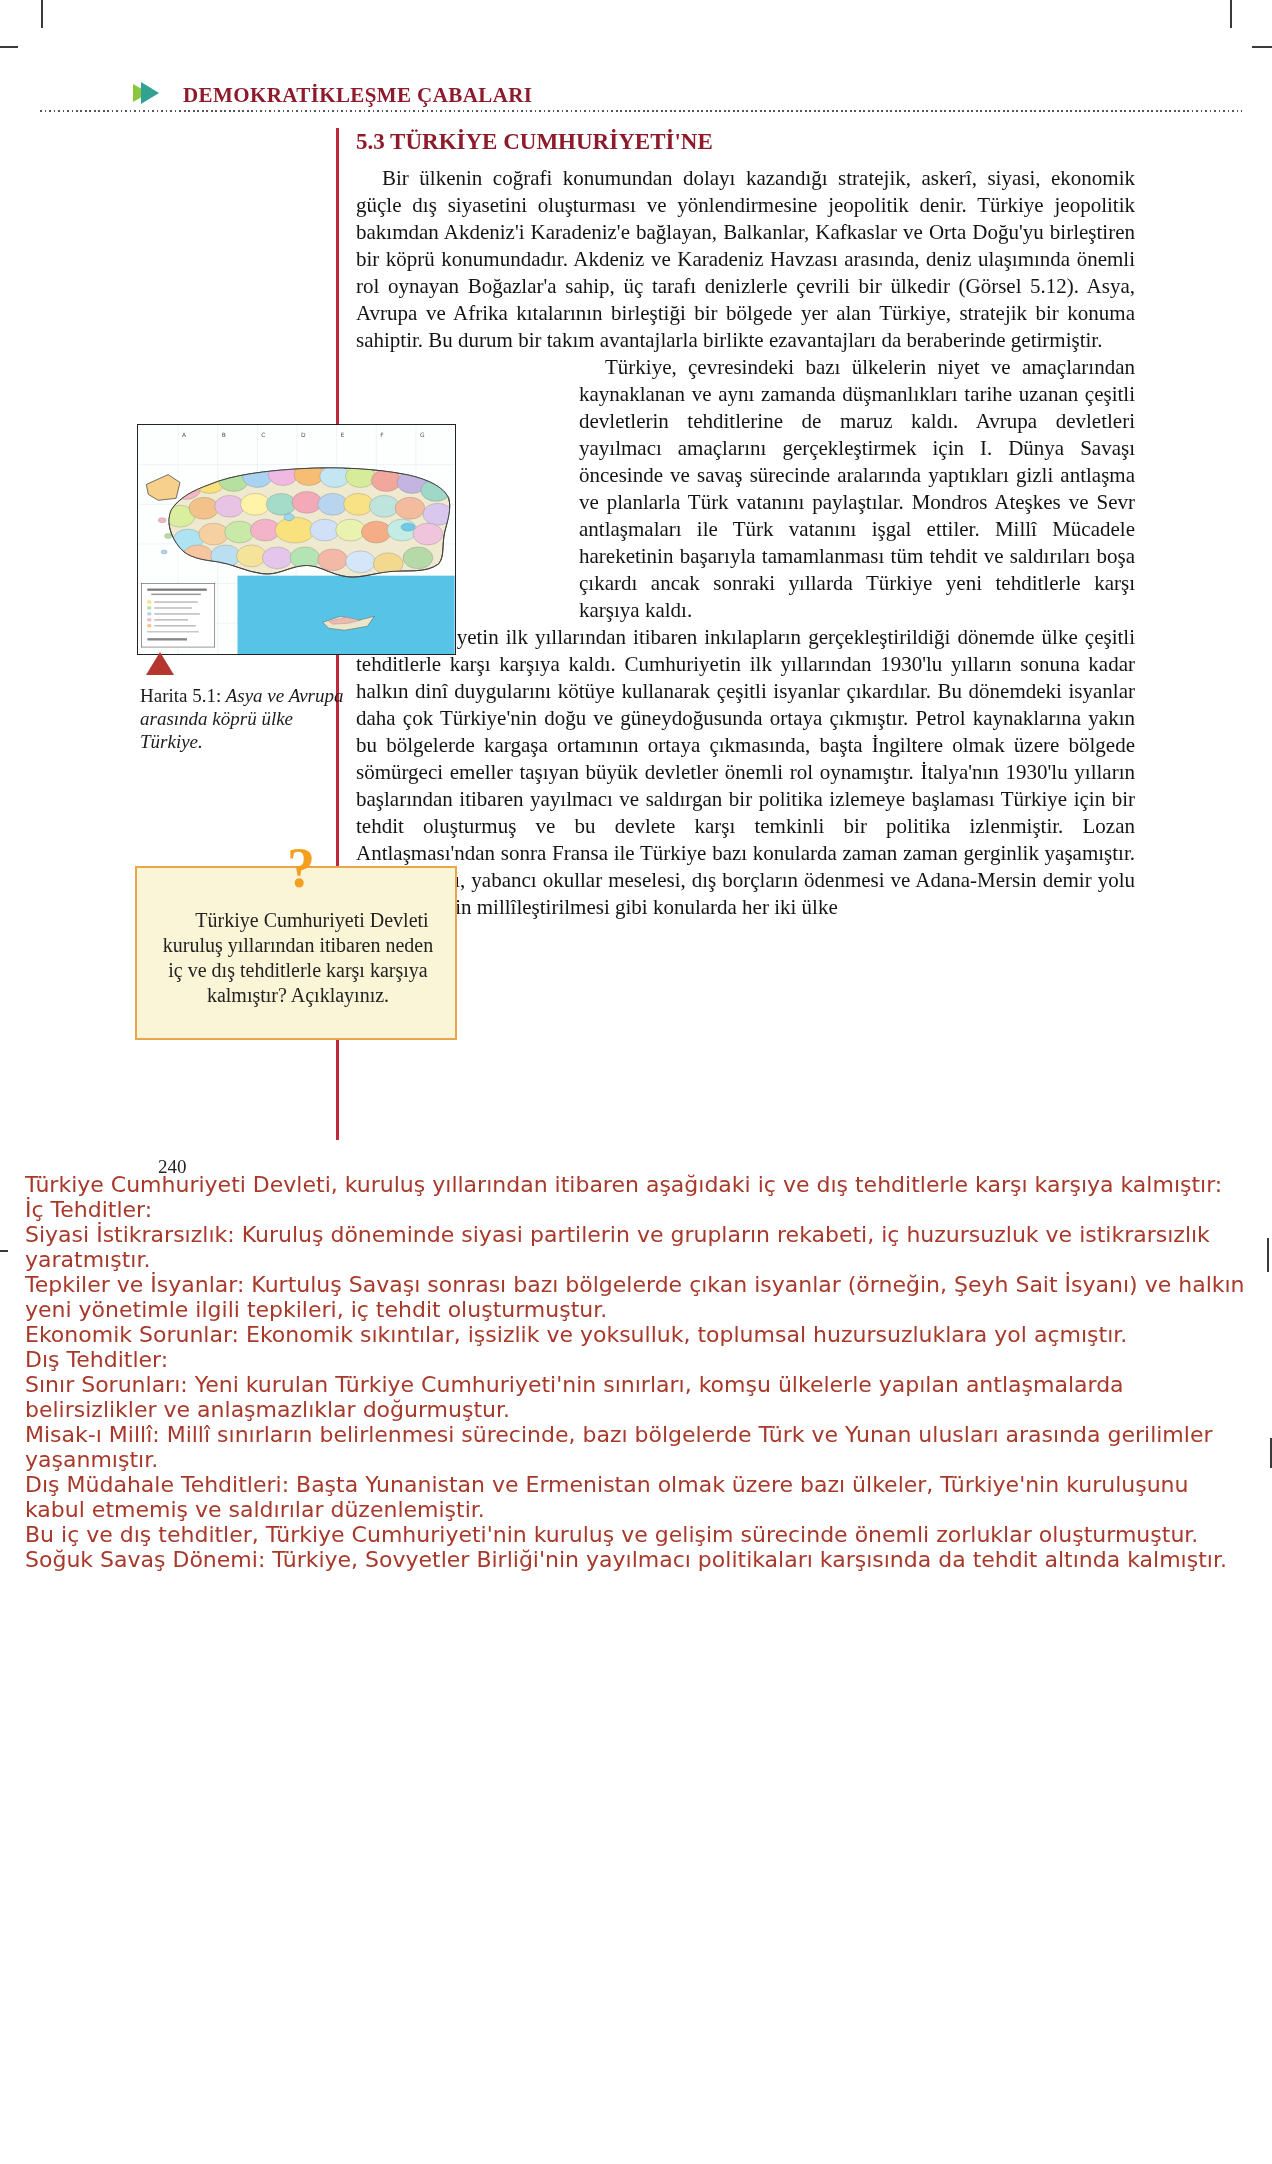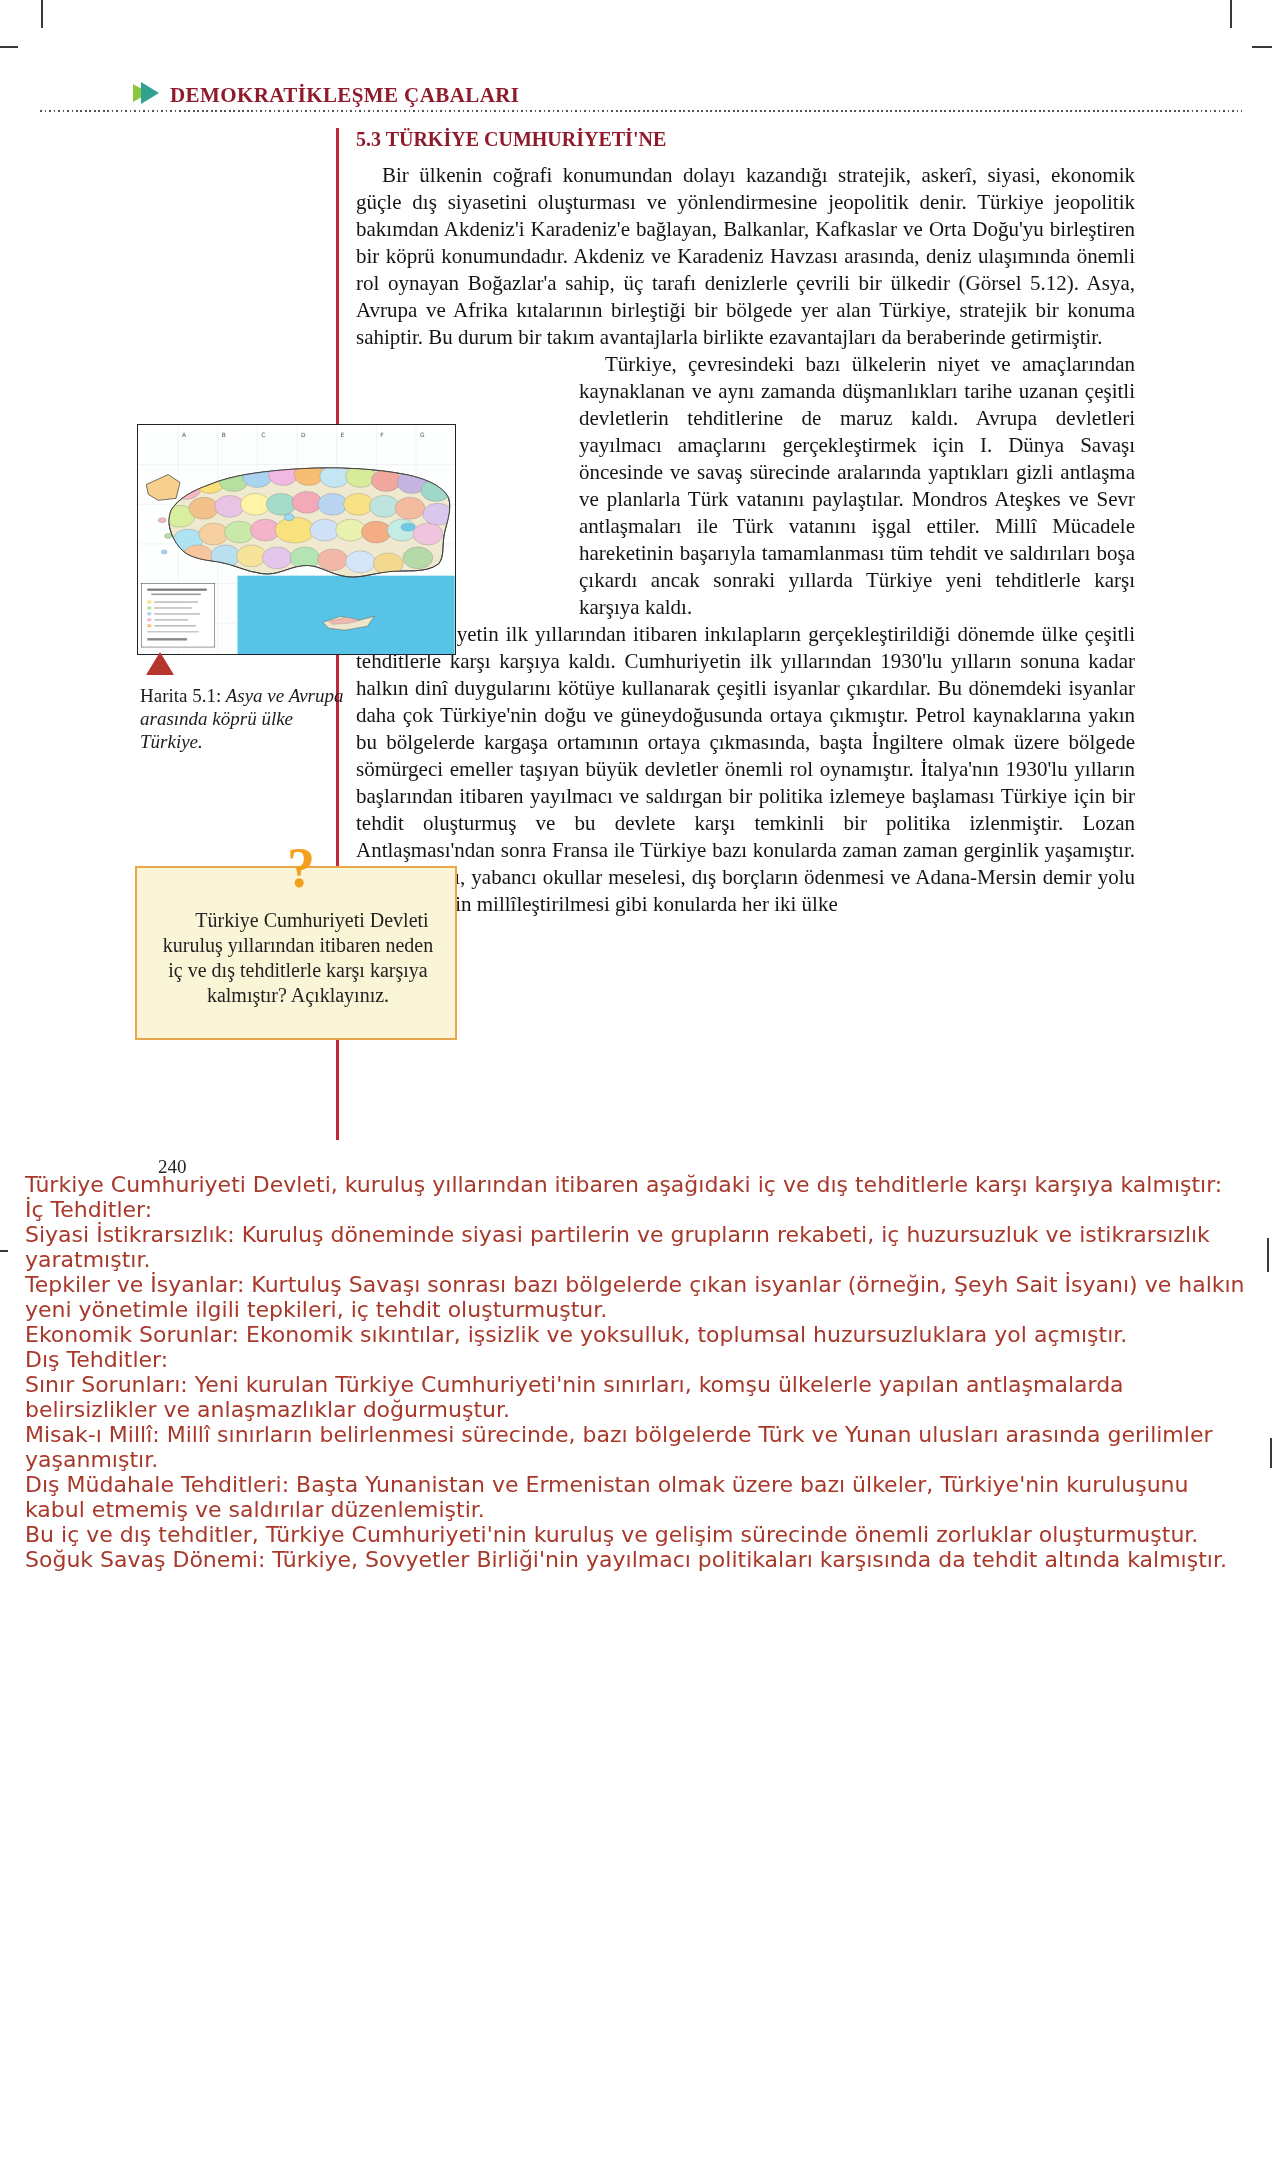--- a/index.html
+++ b/index.html
@@ -5,31 +5,31 @@
   * { margin:0; padding:0; box-sizing:border-box; }
   body { background:#ffffff; font-family:"Liberation Serif", serif; }
   .page {
     position:relative; width:1272px; height:2164px; margin:0 auto;
     background:#ffffff; overflow:hidden;
   }
   
   .crop { position:absolute; background:#3a3a3a; }
 
   
-  .header { position:absolute; left:133px; top:82px; display:flex; align-items:center; gap:7px; }
+  .header { position:absolute; left:133px; top:82px; display:flex; align-items:center; gap:20px; }
   .header-title { font-size:21px; font-weight:bold; color:#8e1b2b; letter-spacing:0.4px; }
   .dotted-rule {
     position:absolute; left:40px; top:110px; width:1202px; height:2px;
     background:repeating-linear-gradient(90deg,#555 0,#555 1.5px,transparent 1.5px,transparent 4.5px);
   }
   .red-rule { position:absolute; left:336px; top:128px; width:3px; height:1012px; background:#c2283c; }
 
   
   .content { position:absolute; left:356px; top:128px; width:779px; color:#141414; }
-  .section-title { font-size:20px; font-weight:bold; color:#8e1b2b; line-height:1.18; margin-bottom:10px; }
+  .section-title { font-size:23px; font-weight:bold; color:#8e1b2b; line-height:1.18; margin-bottom:10px; }
   .content p { font-size:21px; line-height:27px; text-align:justify; text-indent:26px; }
   .map-spacer { float:left; width:223px; height:245px; }
 
   
   .map-figure {
     position:absolute; left:137px; top:424px; width:319px; height:231px;
     border:1px solid #222; background:#fdfefe;
   }
   .map-figure svg { display:block; width:100%; height:100%; }
 

